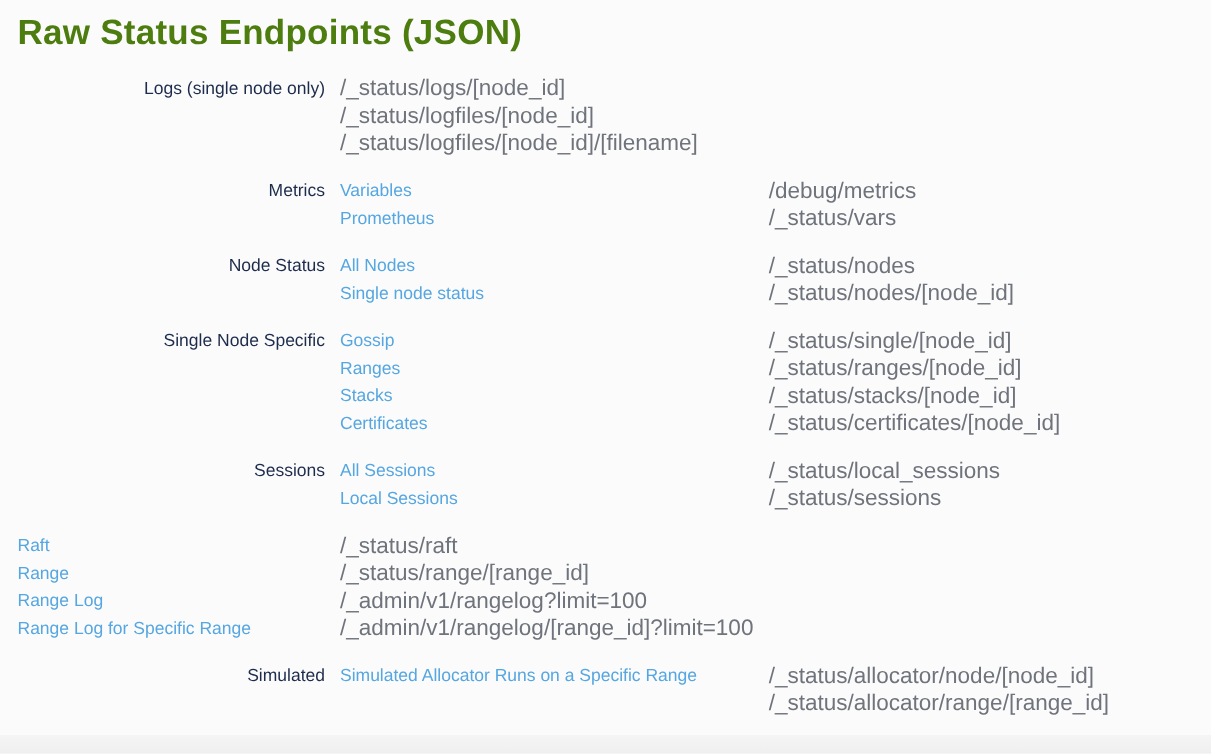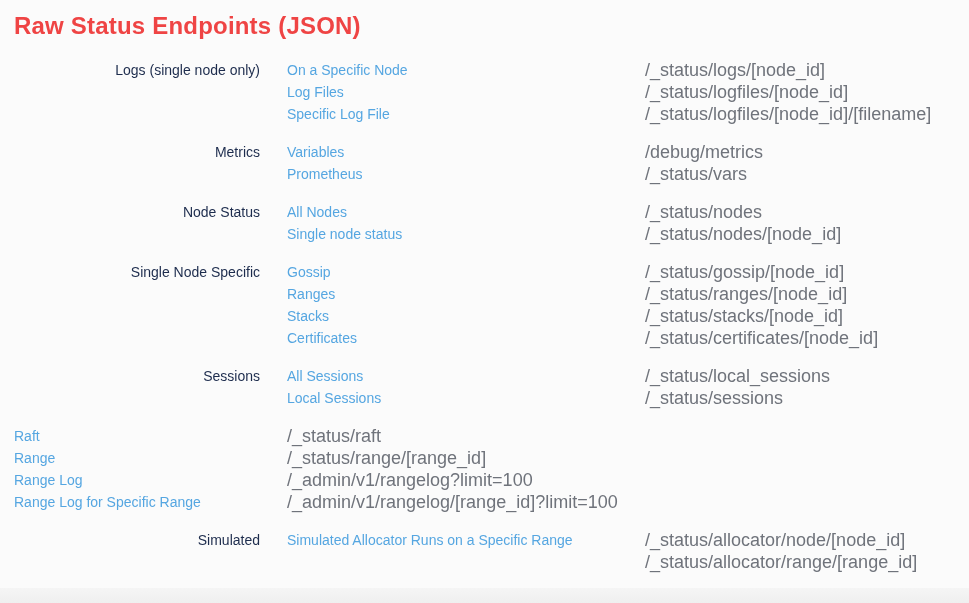--- a/index.html
+++ b/index.html
@@ -9,31 +9,31 @@
     height: 603px;
     background: #fbfbfb;
     font-family: "Liberation Sans", sans-serif;
     position: relative;
     overflow: hidden;
   }
   .page {
     padding: 14px 14px 0 14px;
   }
   h1.page-title {
-    font-size: 24px;
+    font-size: 28px;
     font-weight: 700;
-    color: #ef4444;
+    color: #4d7c0f;
     margin: 0 0 21px 0;
     line-height: 24px;
     letter-spacing: 0.2px;
   }
   .section {
     display: grid;
     grid-template-columns: 246px 331px 1fr;
-    column-gap: 27px;
+    column-gap: 12px;
     margin-bottom: 16px;
   }
   .cat {
     text-align: right;
     color: #1d2c4d;
     font-size: 14px;
     line-height: 22px;
   }
   .links a.link {
     display: block;
@@ -59,25 +59,20 @@
   }
 </style>
 </head>
 <body>
 
 <div class="page">
   <h1 class="page-title">Raw Status Endpoints (JSON)</h1>
   <div id="sections">
   <div class="section">
     <div class="cat">Logs (single node only)</div>
-    <div class="links">
-          <a class="link" href="#">On a Specific Node</a>
-          <a class="link" href="#">Log Files</a>
-          <a class="link" href="#">Specific Log File</a>
-        </div>
     <div class="paths">
           <div class="path">/_status/logs/[node_id]</div>
           <div class="path">/_status/logfiles/[node_id]</div>
           <div class="path">/_status/logfiles/[node_id]/[filename]</div>
         </div>
   </div>
 
   <div class="section">
     <div class="cat">Metrics</div>
     <div class="links">
@@ -104,21 +99,21 @@
 
   <div class="section">
     <div class="cat">Single Node Specific</div>
     <div class="links">
           <a class="link" href="#">Gossip</a>
           <a class="link" href="#">Ranges</a>
           <a class="link" href="#">Stacks</a>
           <a class="link" href="#">Certificates</a>
         </div>
     <div class="paths">
-          <div class="path">/_status/gossip/[node_id]</div>
+          <div class="path">/_status/single/[node_id]</div>
           <div class="path">/_status/ranges/[node_id]</div>
           <div class="path">/_status/stacks/[node_id]</div>
           <div class="path">/_status/certificates/[node_id]</div>
         </div>
   </div>
 
   <div class="section">
     <div class="cat">Sessions</div>
     <div class="links">
           <a class="link" href="#">All Sessions</a>

